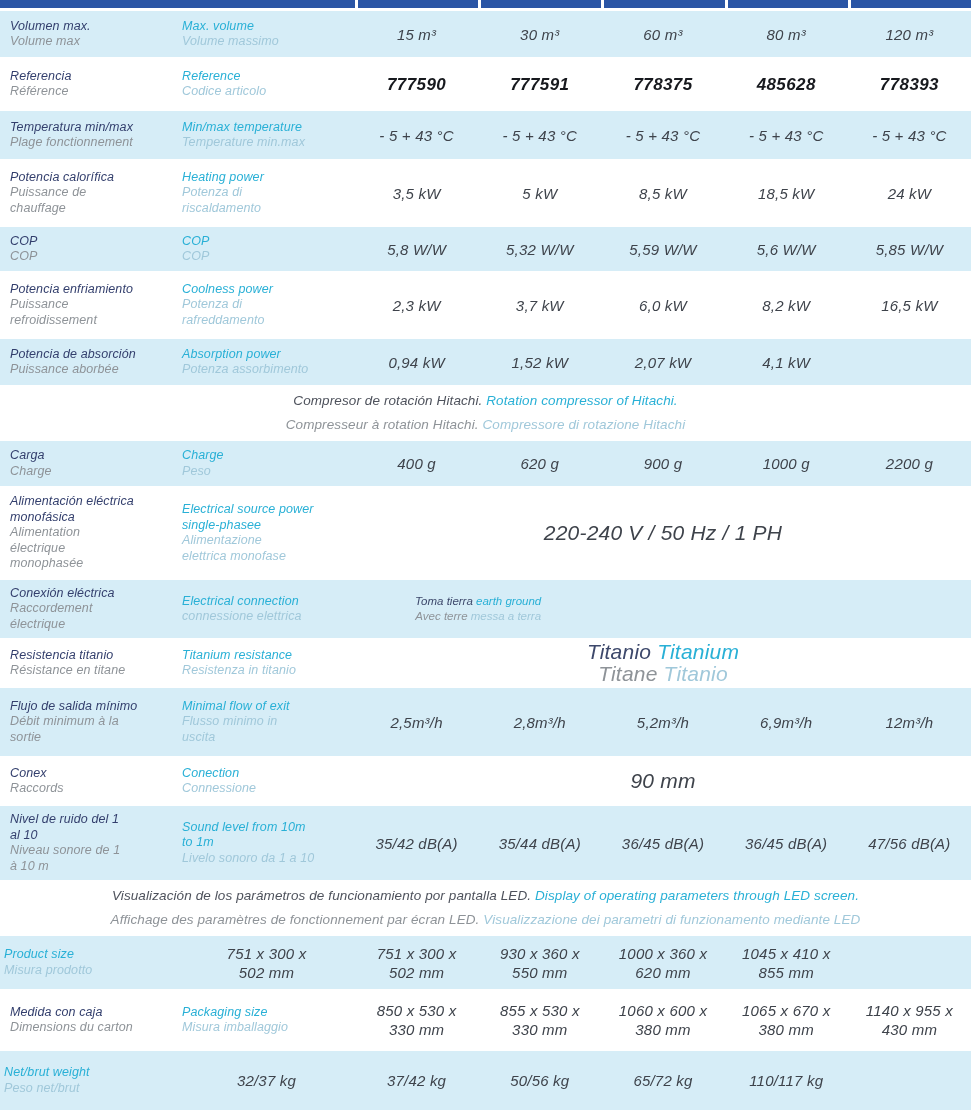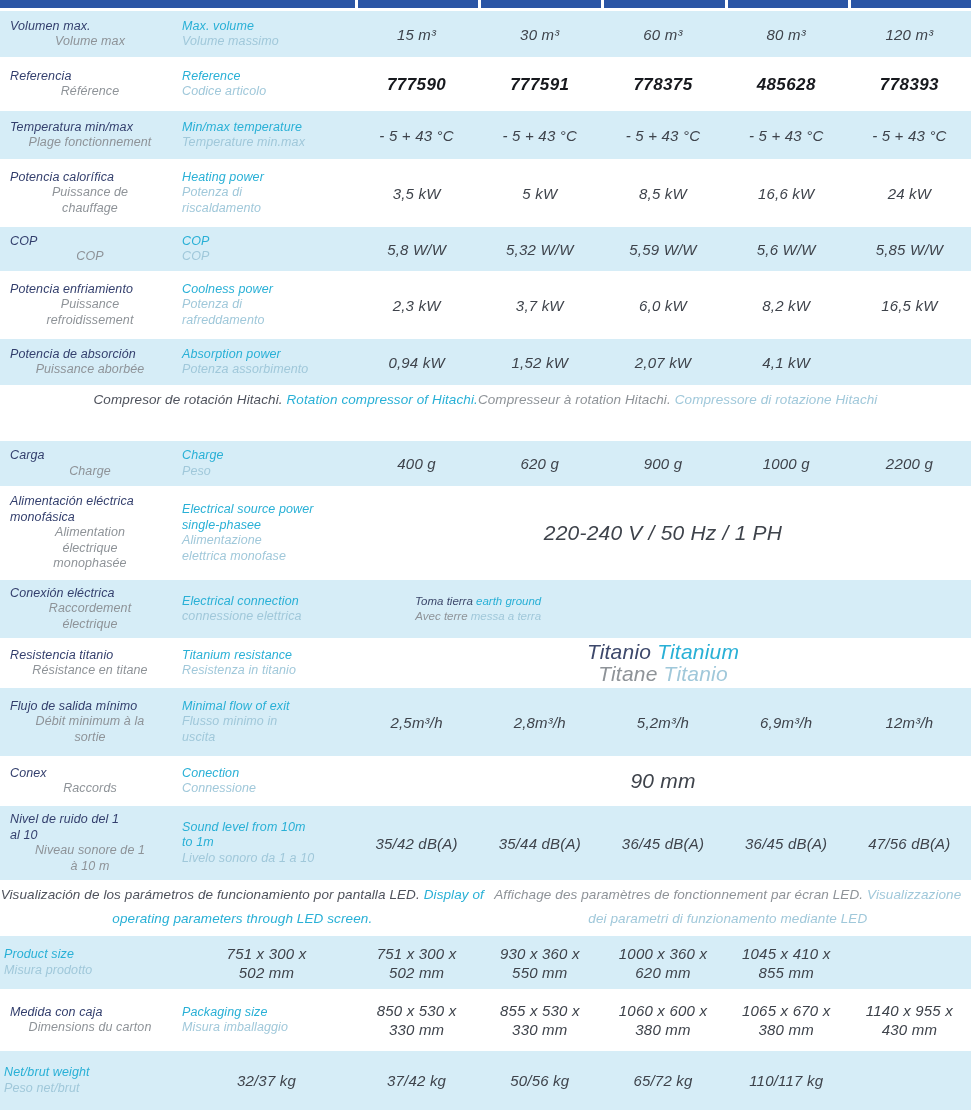--- a/index.html
+++ b/index.html
@@ -31,25 +31,25 @@
   .lbl-line{font-size:12.5px;line-height:15.5px;white-space:pre-line;max-width:160px;letter-spacing:.1px;}
   .vcell{align-items:center;text-align:center;}
   .val-line{font-size:15px;line-height:19px;color:#3e434b;letter-spacing:.2px;}
   .ref .val-line{font-size:17px;font-weight:700;color:#17191e;letter-spacing:.4px;}
   .small .val-line{font-size:11.5px;line-height:15px;letter-spacing:0;}
   .lg .val-line{font-size:21px;line-height:22px;}
   .span2{grid-column:span 2;}
   .span3{grid-column:span 3;}
   .span5{grid-column:span 5;}
   
-  .row.note{display:flex;flex-direction:row;justify-content:center;text-align:center;}
+  .row.note{display:flex;flex-direction:column;justify-content:center;text-align:center;}
   .note-line{font-size:13.5px;line-height:24px;letter-spacing:.1px;}
   
   .c-navy{color:#333f6d;}
-  .c-gray{color:#8e9398;text-align:center;}
+  .c-gray{color:#8e9398;}
   .c-cyan{color:#29b0d6;}
   .c-lcyan{color:#a0c8da;}
   .c-slate{color:#3d486b;}
   .c-dark{color:#3e434b;}
   .c-ndark{color:#4e525c;}
 </style>
 </head>
 <body>
 
 <div class="page">
@@ -151,21 +151,21 @@
         <div class="cell vcell">
           <div class="val-line">3,5 kW</div>
         </div>
         <div class="cell vcell">
           <div class="val-line">5 kW</div>
         </div>
         <div class="cell vcell">
           <div class="val-line">8,5 kW</div>
         </div>
         <div class="cell vcell">
-          <div class="val-line">16,6 kW</div>
+          <div class="val-line">18,5 kW</div>
         </div>
         <div class="cell vcell">
           <div class="val-line">24 kW</div>
         </div>
       </div>
       <div class="row blue">
         <div class="cell lblA">
           <div class="lbl-line c-navy">COP</div>
           <div class="lbl-line c-gray">COP</div>
         </div>

